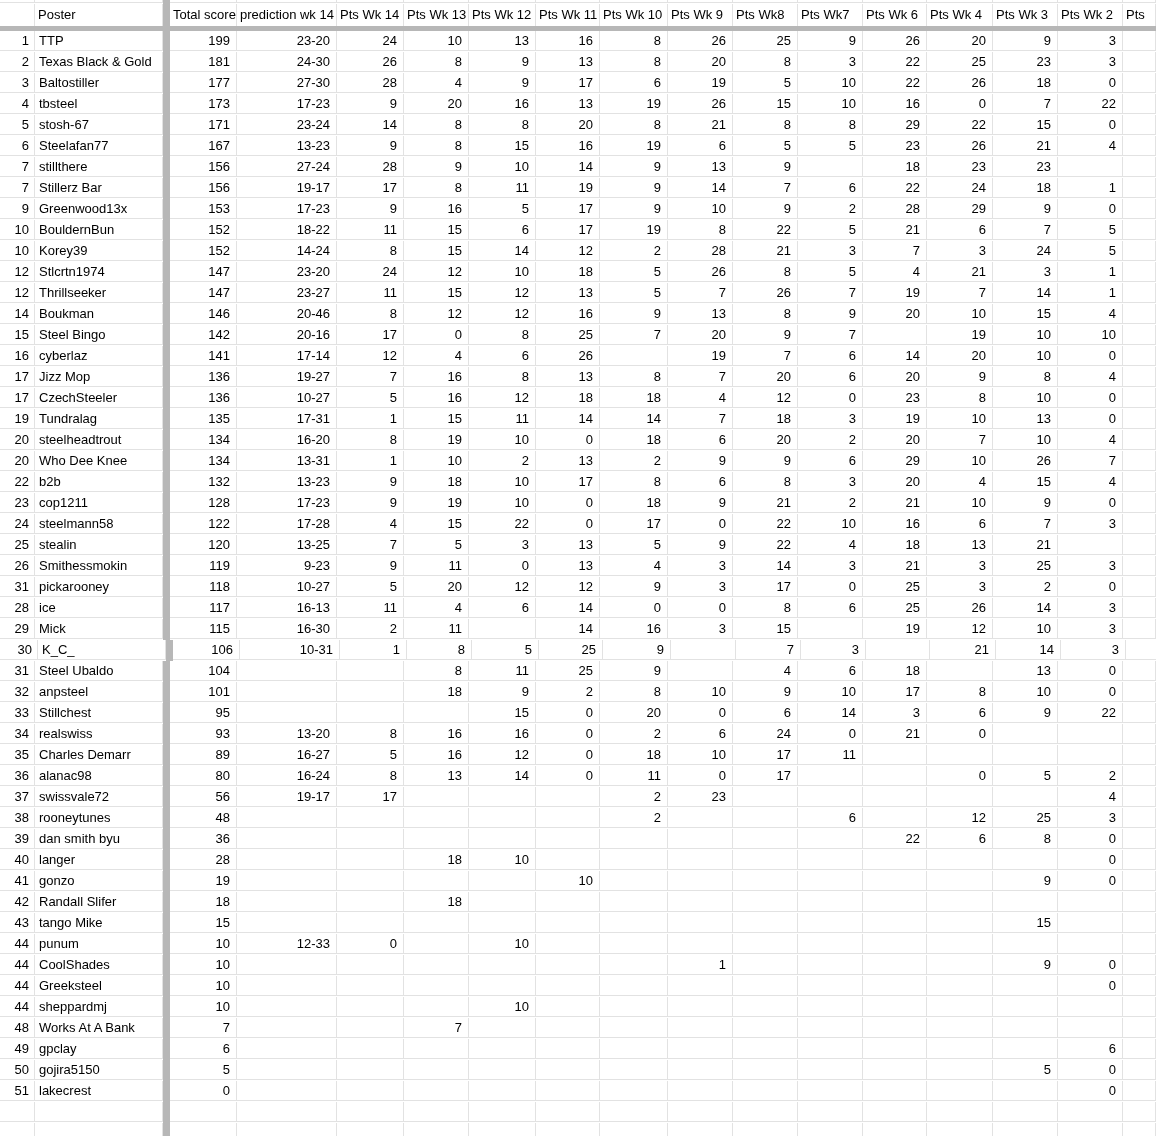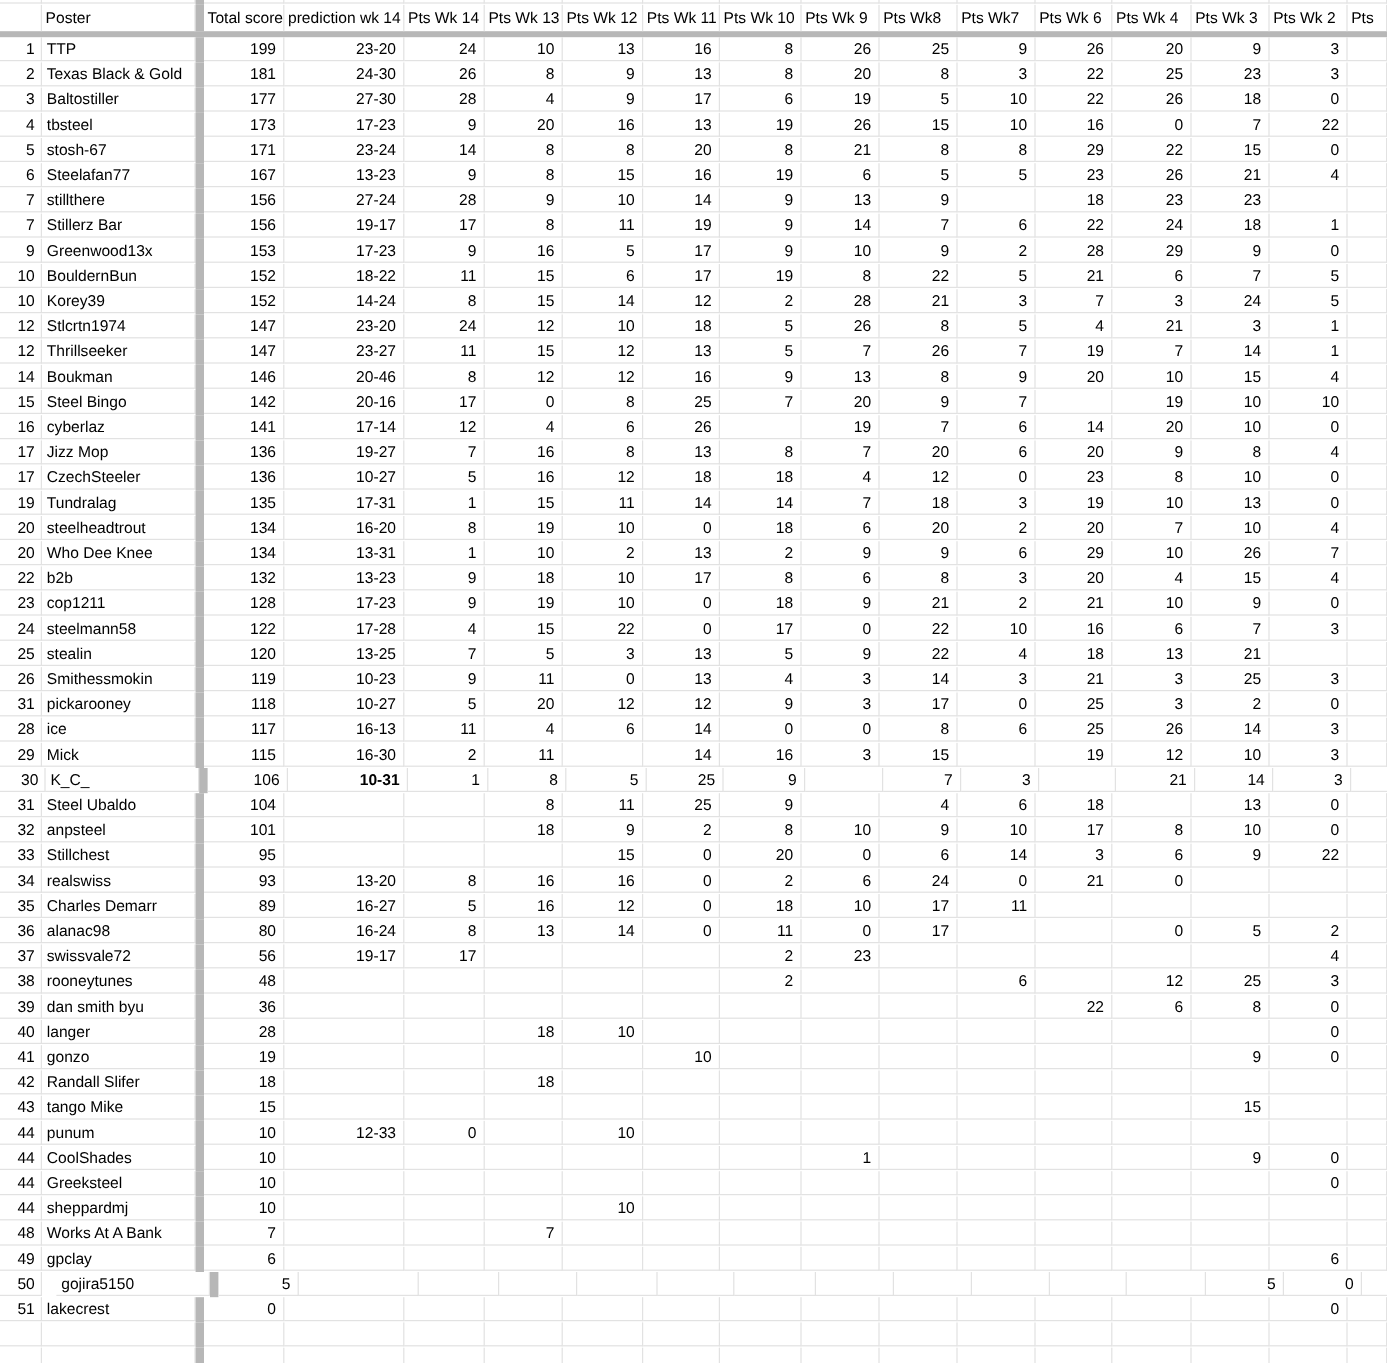--- a/index.html
+++ b/index.html
@@ -589,21 +589,21 @@
       <div class="cell num" style="width: 66px;">13</div>
       <div class="cell num" style="width: 65px;">21</div>
       <div class="cell num" style="width: 65px;"></div>
       <div class="cell num" style="width: 33px;"></div>
     </div>
     <div class="row data-row">
       <div class="cell rownum" style="width: 35px;">26</div>
       <div class="cell name" style="width: 128px;">Smithessmokin</div>
       <div class="divider-cell" style="width: 7px; height: 21px;"></div>
       <div class="cell num" style="width: 67px;">119</div>
-      <div class="cell num" style="width: 100px;">10-23</div>
+      <div class="cell num" style="width: 100px;">9-23</div>
       <div class="cell num" style="width: 67px;">9</div>
       <div class="cell num" style="width: 65px;">11</div>
       <div class="cell num" style="width: 67px;">0</div>
       <div class="cell num" style="width: 64px;">13</div>
       <div class="cell num" style="width: 68px;">4</div>
       <div class="cell num" style="width: 65px;">3</div>
       <div class="cell num" style="width: 65px;">14</div>
       <div class="cell num" style="width: 65px;">3</div>
       <div class="cell num" style="width: 64px;">21</div>
       <div class="cell num" style="width: 66px;">3</div>
@@ -669,21 +669,21 @@
       <div class="cell num" style="width: 66px;">12</div>
       <div class="cell num" style="width: 65px;">10</div>
       <div class="cell num" style="width: 65px;">3</div>
       <div class="cell num" style="width: 33px;"></div>
     </div>
     <div class="row data-row">
       <div class="cell rownum" style="width: 38px;">30</div>
       <div class="cell name" style="width: 128px;">K_C_</div>
       <div class="divider-cell" style="width: 7px; height: 21px;"></div>
       <div class="cell num" style="width: 67px;">106</div>
-      <div class="cell num" style="width: 100px; font-weight: bold;">10-31</div>
+      <div class="cell num" style="width: 100px;">10-31</div>
       <div class="cell num" style="width: 67px;">1</div>
       <div class="cell num" style="width: 65px;">8</div>
       <div class="cell num" style="width: 67px;">5</div>
       <div class="cell num" style="width: 64px;">25</div>
       <div class="cell num" style="width: 68px;">9</div>
       <div class="cell num" style="width: 65px;"></div>
       <div class="cell num" style="width: 65px;">7</div>
       <div class="cell num" style="width: 65px;">3</div>
       <div class="cell num" style="width: 64px;"></div>
       <div class="cell num" style="width: 66px;">21</div>
@@ -1066,21 +1066,21 @@
       <div class="cell num" style="width: 65px;"></div>
       <div class="cell num" style="width: 65px;"></div>
       <div class="cell num" style="width: 64px;"></div>
       <div class="cell num" style="width: 66px;"></div>
       <div class="cell num" style="width: 65px;"></div>
       <div class="cell num" style="width: 65px;">6</div>
       <div class="cell num" style="width: 33px;"></div>
     </div>
     <div class="row data-row">
       <div class="cell rownum" style="width: 35px;">50</div>
-      <div class="cell name" style="width: 128px; margin-left: 12px;">gojira5150</div>
+      <div class="cell name" style="width: 128px;">gojira5150</div>
       <div class="divider-cell" style="width: 7px; height: 21px;"></div>
       <div class="cell num" style="width: 67px;">5</div>
       <div class="cell num" style="width: 100px;"></div>
       <div class="cell num" style="width: 67px;"></div>
       <div class="cell num" style="width: 65px;"></div>
       <div class="cell num" style="width: 67px;"></div>
       <div class="cell num" style="width: 64px;"></div>
       <div class="cell num" style="width: 68px;"></div>
       <div class="cell num" style="width: 65px;"></div>
       <div class="cell num" style="width: 65px;"></div>

